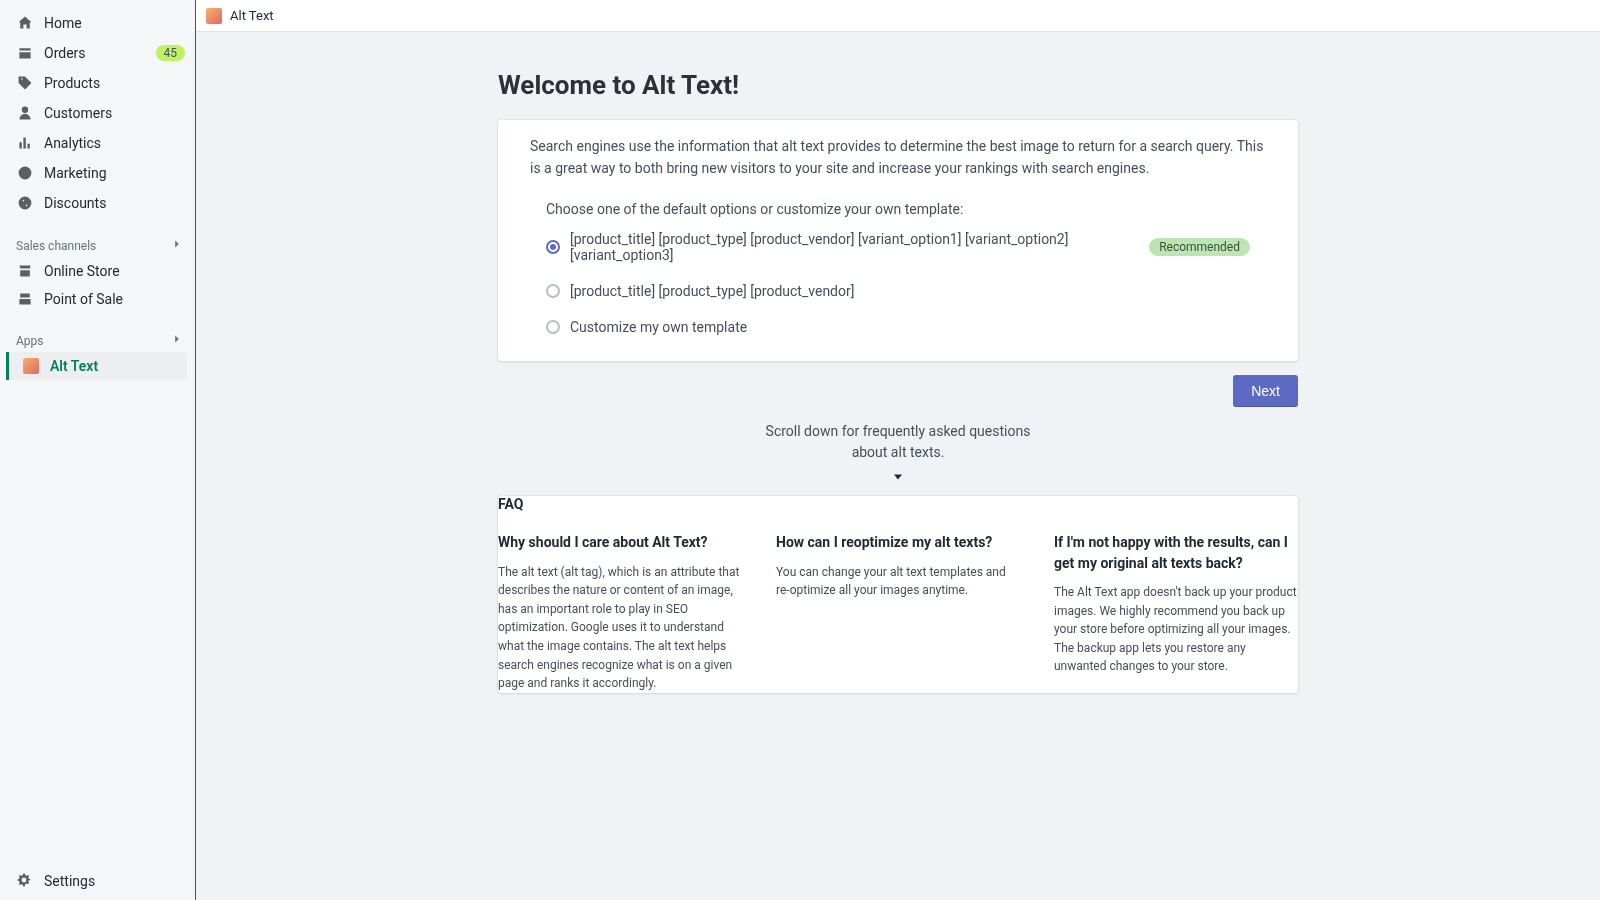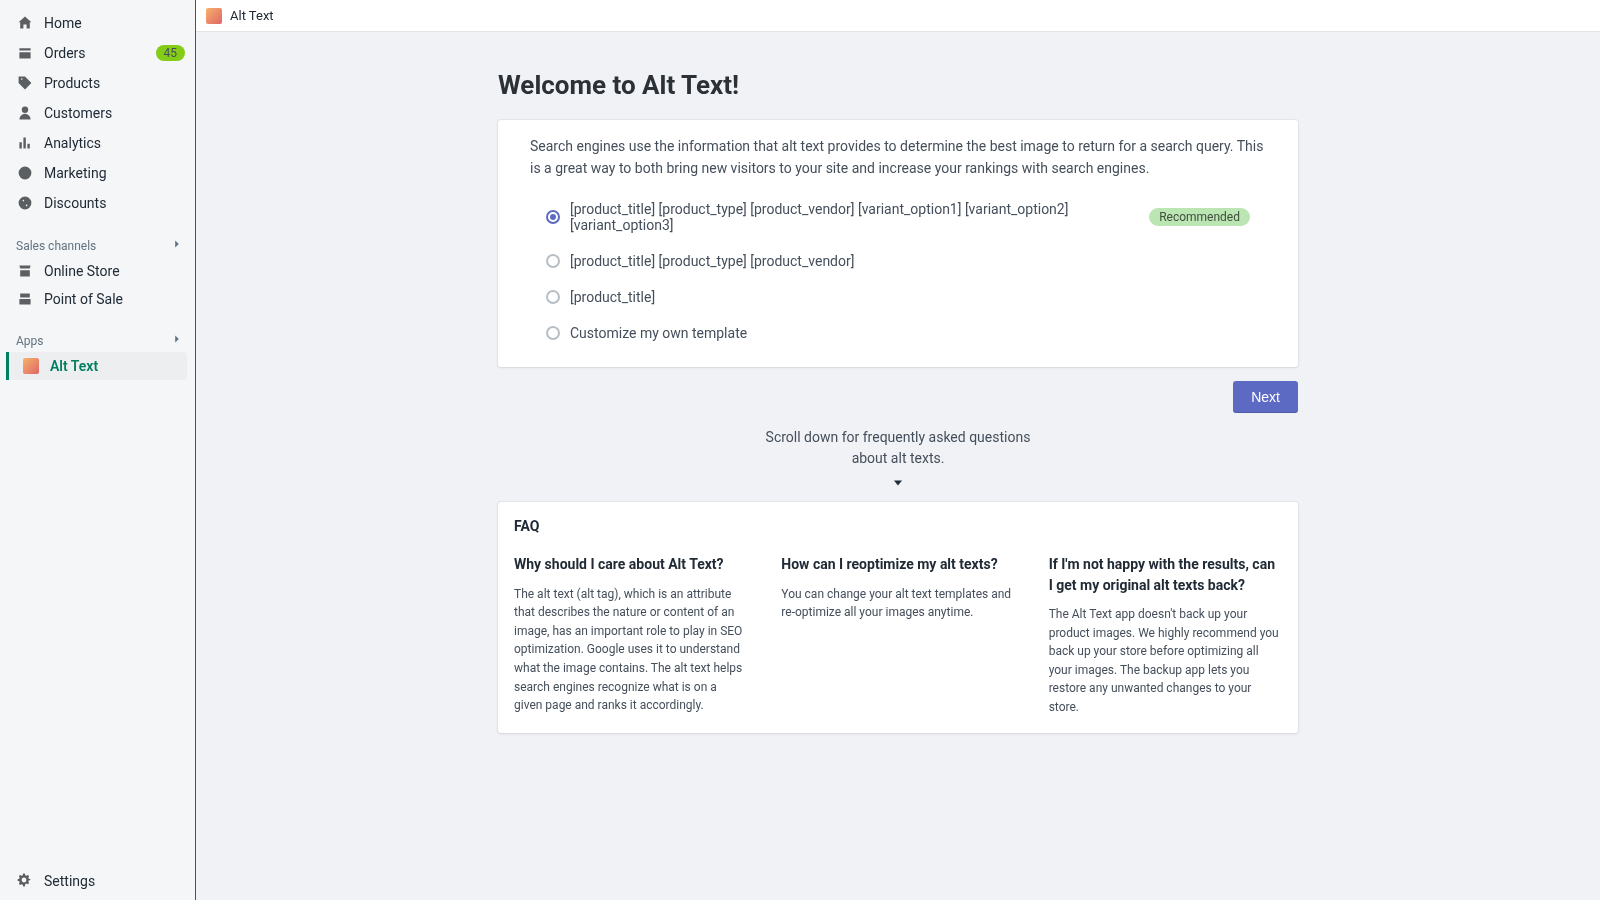--- a/index.html
+++ b/index.html
@@ -28,21 +28,21 @@
   padding: 6px 10px 6px 16px;
   cursor: pointer;
   color: #212b36;
   font-size: 14px;
   position: relative;
 }
 .nav-item .icon { width: 18px; height: 18px; margin-right: 10px; display: flex; align-items: center; justify-content: center; }
 .nav-item .icon svg { fill: #5c5f62; }
 .nav-item .label { flex: 1; }
 .nav-item .badge {
-  background: #84cc16;
+  background: #bef264;
   color: #454f5b;
   font-size: 12px;
   padding: 1px 8px;
   border-radius: 10px;
 }
 .nav-section-header {
   display: flex;
   align-items: center;
   padding: 8px 12px 4px 16px;
   color: #637381;
@@ -178,21 +178,21 @@
 .scroll-hint {
   text-align: center;
   color: #454f5b;
   font-size: 14px;
   margin: 14px auto 6px auto;
   width: 290px;
   line-height: 1.5;
 }
 .chev-down { text-align: center; margin-bottom: 8px; }
 .chev-down svg { fill: #212b36; }
-.faq-card { padding: 16px; }
+.faq-card { padding: 0; }
 .faq-title { font-weight: 700; font-size: 14px; margin-bottom: 20px; }
 .faq-grid { display: flex; gap: 34px; }
 .faq-col { flex: 1; }
 .faq-q { font-weight: 700; font-size: 14px; margin-bottom: 10px; line-height:1.45;}
 .faq-a { font-size: 12px; color: #454f5b; line-height: 1.55; }
 </style>
 </head>
 <body>
 
 <div class="sidebar">
@@ -304,33 +304,30 @@
     <span class="app-icon-img"></span>
     <span class="title">Alt Text</span>
   </div>
   <div class="content">
     <div class="container">
       <h1 class="page-title">Welcome to Alt Text!</h1>
 
       <div class="card">
         <p class="desc">Search engines use the information that alt text provides to determine the best image to return for a search query. This is a great way to both bring new visitors to your site and increase your rankings with search engines.</p>
         <div class="sub-block">
+          <p class="sub-heading">Choose one of the default options or customize your own template:</p>
 
           <div class="radio-row">
             <span class="radio checked"></span>
             <span>[product_title] [product_type] [product_vendor] [variant_option1] [variant_option2] [variant_option3]</span>
             <span class="pill">Recommended</span>
           </div>
           <div class="radio-row">
             <span class="radio"></span>
             <span>[product_title] [product_type] [product_vendor]</span>
-          </div>
-          <div class="radio-row">
-            <span class="radio"></span>
-            <span>[product_title]</span>
           </div>
           <div class="radio-row">
             <span class="radio"></span>
             <span>Customize my own template</span>
           </div>
         </div>
       </div>
 
       <div class="actions">
         <button class="btn-primary">Next</button>

